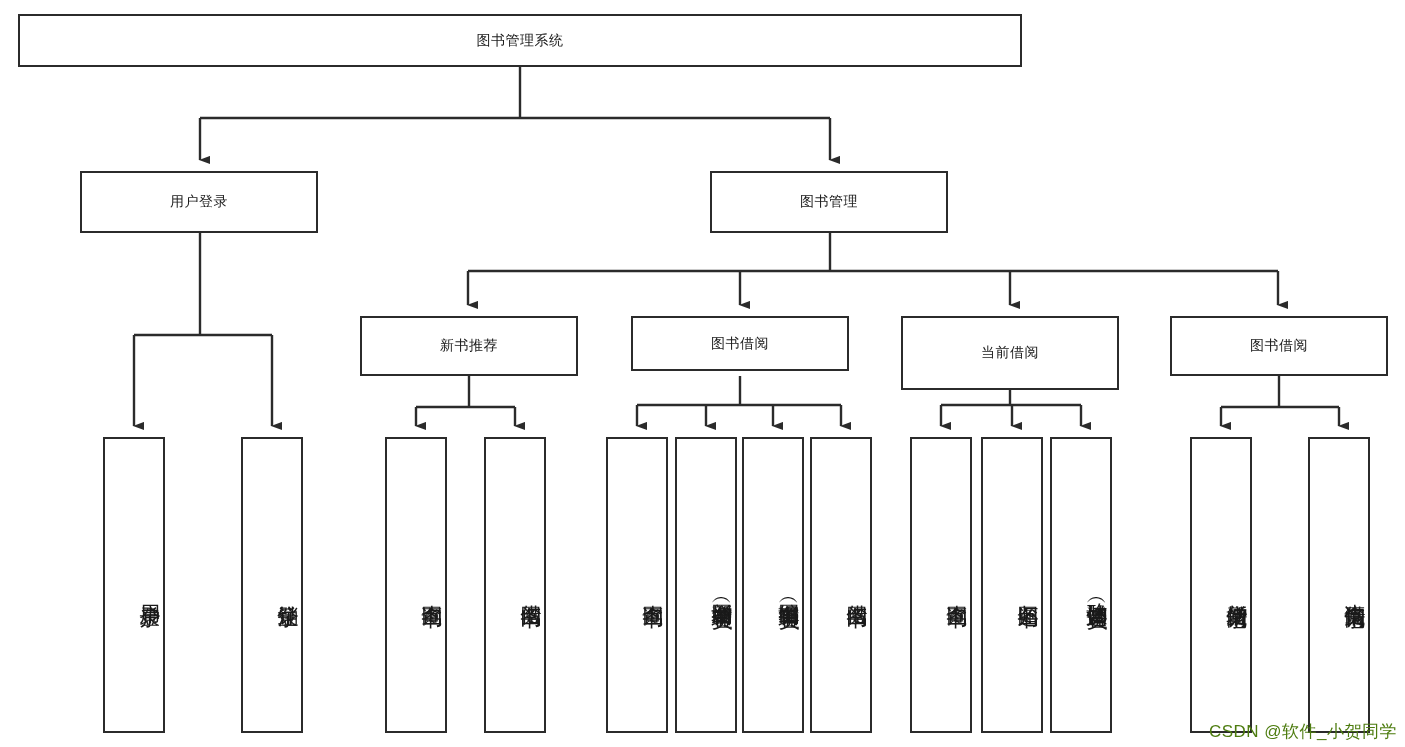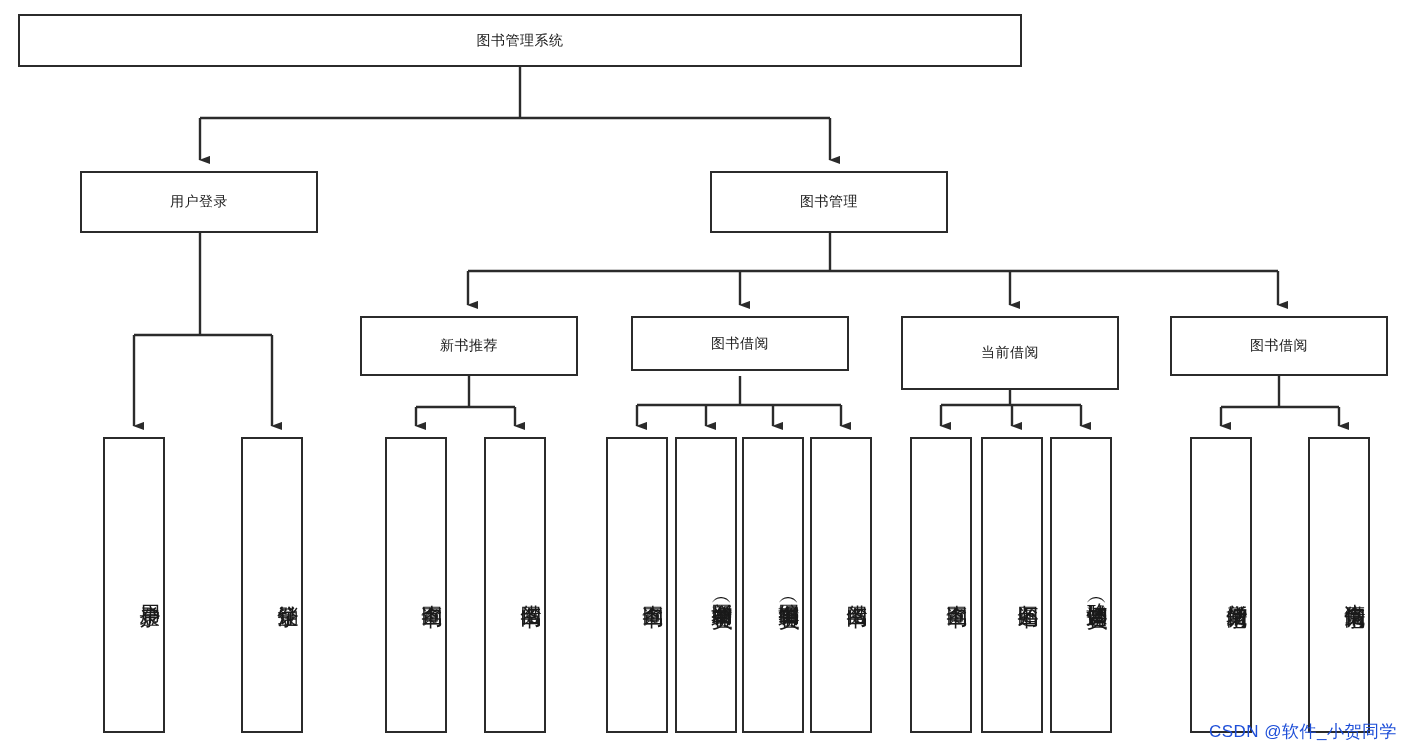--- a/index.html
+++ b/index.html
@@ -55,21 +55,21 @@
   .node-v > .vtext {
     writing-mode: vertical-rl;
     text-orientation: upright;
     white-space: normal;
   }
   #watermark {
     position: absolute;
     right: 8px;
     bottom: 4px;
     font-size: 17px;
-    color: #1d4ed8;
+    color: #4d7c0f;
     letter-spacing: 0.5px;
     white-space: nowrap;
   }
 </style>
 </head>
 <body>
 
 <div id="canvas">
 
   <svg id="edges" viewBox="0 0 1405 747" xmlns="http://www.w3.org/2000/svg">

